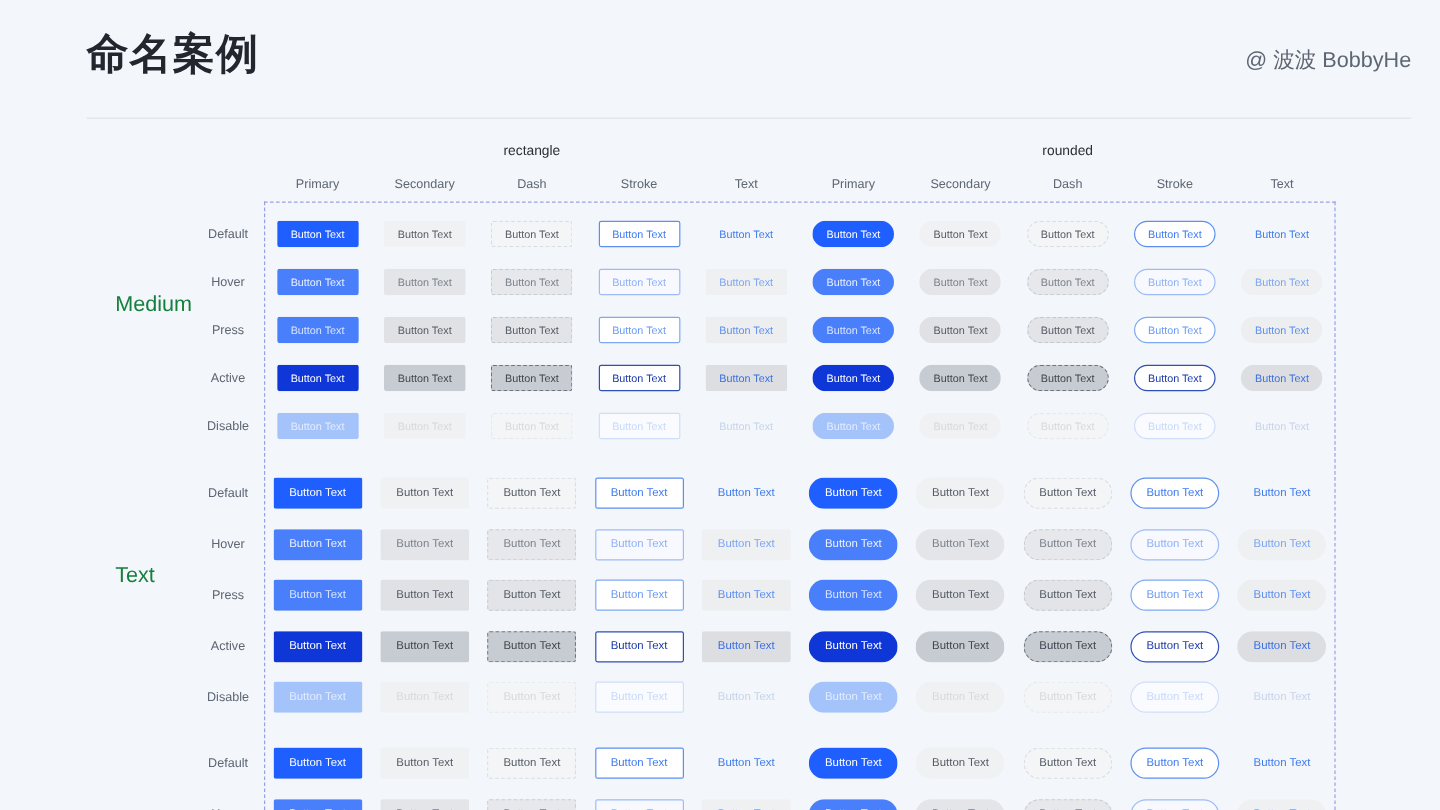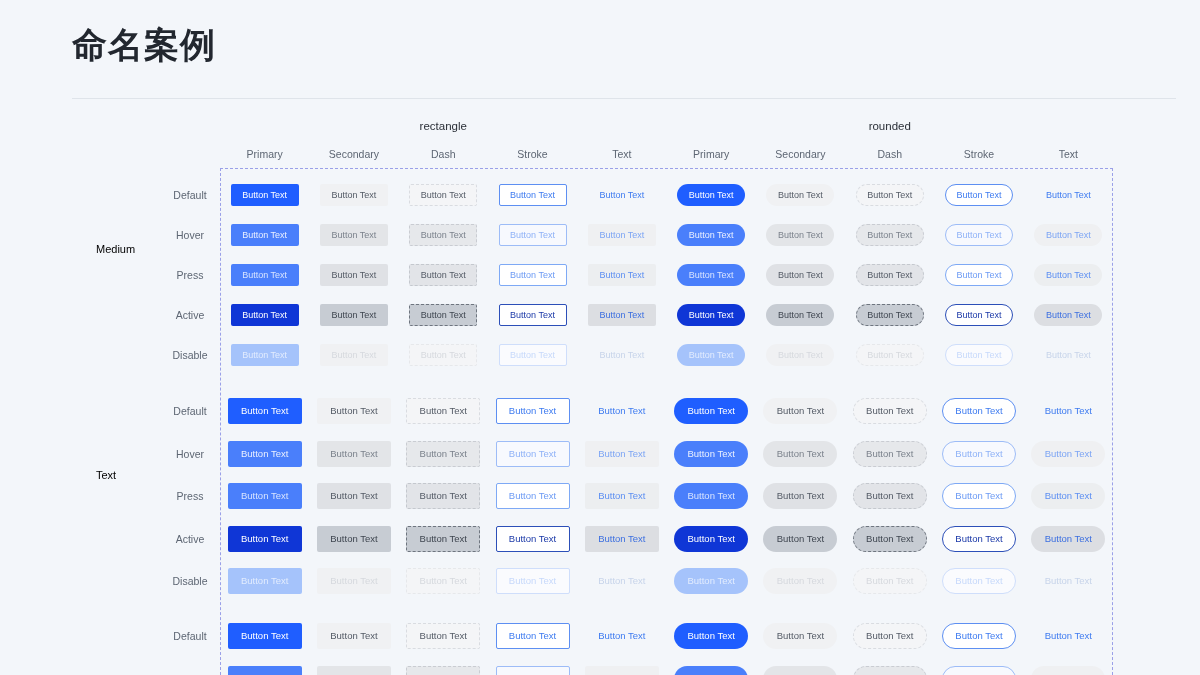--- a/index.html
+++ b/index.html
@@ -38,21 +38,21 @@
   
   .spec-frame {
     position: absolute; left: 196px; top: 168px;
     width: 893px; height: 507px;
     border: 1px dashed #9aa0e8;
     border-bottom: none;
   }
 
   
   .size-label {
-    position: absolute; font-size: 11px; color: #000000; text-align: right;
+    position: absolute; font-size: 18px; color: #15803d; text-align: right;
   }
   .state-label {
     position: absolute; font-size: 10.5px; color: #5d6673; text-align: center;
     width: 70px;
   }
 
   
   .cell { position: absolute; display: flex; align-items: center; justify-content: center; }
   .btn {
     display: inline-flex; align-items: center; justify-content: center;
@@ -102,20 +102,21 @@
   .v-text-active  { background:#dcdee2; color:#3c6fe0; }
   .v-text-disable { background:transparent; color:#c7d4ea; }
 </style>
 </head>
 <body>
 
 <div class="page">
 
   <div class="header">
     <div class="page-title">命名案例</div>
+    <div class="credit">@ 波波 BobbyHe</div>
     <div class="header-divider"></div>
   </div>
 
   <div id="spec-root">
       <div class="group-head" style="left:349.25px;top:120px;width:140px">rectangle</div>
       <div class="group-head" style="left:795.75px;top:120px;width:140px">rounded</div>
       <div class="col-head" style="left:195.65px;top:148px;width:90px">Primary</div>
       <div class="col-head" style="left:284.95px;top:148px;width:90px">Secondary</div>
       <div class="col-head" style="left:374.25px;top:148px;width:90px">Dash</div>
       <div class="col-head" style="left:463.54999999999995px;top:148px;width:90px">Stroke</div>

